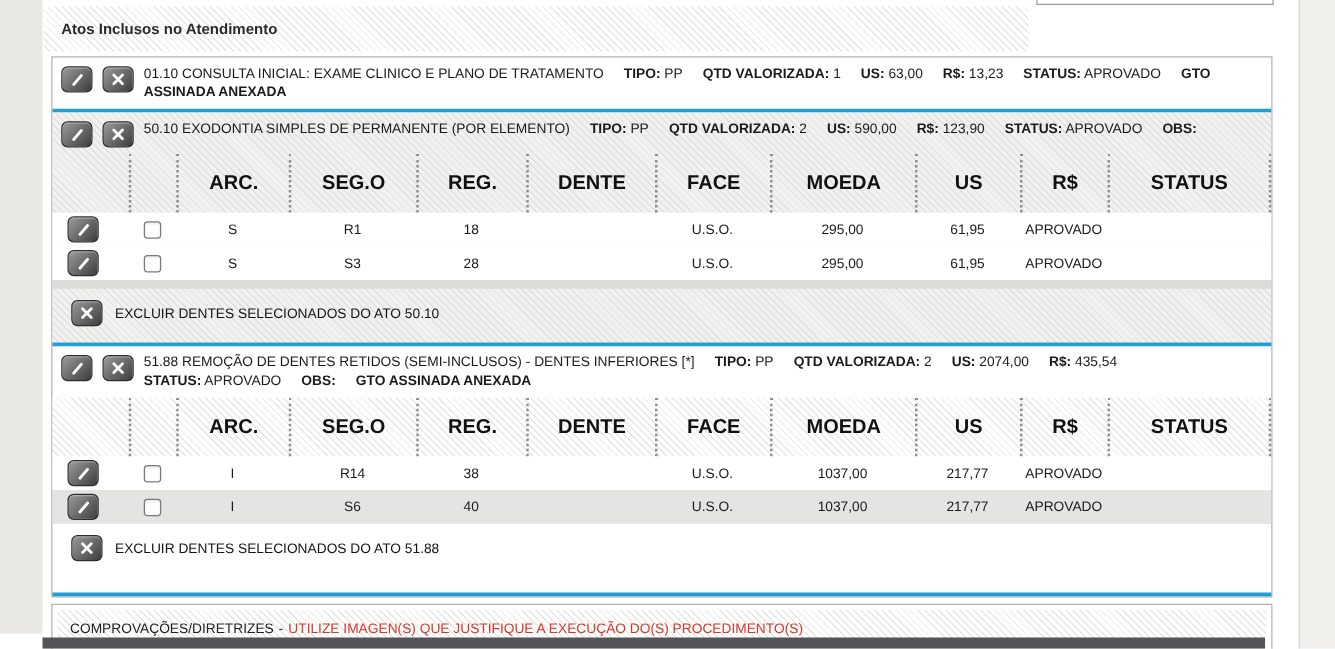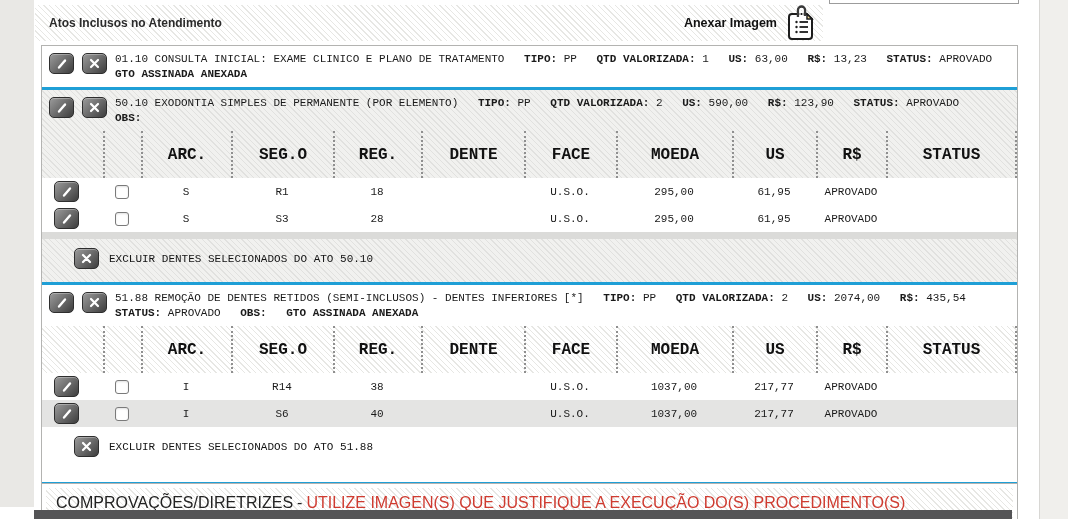--- a/index.html
+++ b/index.html
@@ -22,21 +22,21 @@
     position:absolute; left:35px; top:5px; width:788px; height:36px;
     display:flex; align-items:center; padding:0 6px 0 14px;
   }
   .top-bar-title { font-size:12px; color:#2b2b2b; flex:1 1 auto;font-weight:bold; }
   .attach-wrap { display:flex; align-items:center; gap:10px; cursor:pointer; }
   .attach-label { font-size:12.5px; font-weight:bold; color:#111; }
 
   
   .main-panel {
     position:absolute; left:41px; top:45px; width:977px; min-height:425px;
-    background:#fff; border:1px solid #b3b3b1;font-family:Liberation Mono, monospace;
+    background:#fff; border:1px solid #b3b3b1;
   }
   .blue-line { height:3px; background:#1f9fd6; }
 
   .act-header { display:flex; align-items:flex-start; padding:6px 8px 5px 7px; }
   .btn-group { display:flex; gap:8px; flex:0 0 auto; margin-top:1px; }
   .ibtn {
     width:25px; height:21px; border-radius:5px; border:1px solid #2e2e2e;
     background:linear-gradient(135deg,#9b9b9b,#3d3d3d);
     box-shadow:inset 0 1px 0 rgba(255,255,255,.3);
     display:flex; align-items:center; justify-content:center; cursor:pointer; padding:0;
@@ -63,63 +63,46 @@
   .trow { height:27px; background:#fff; }
   .trow.alt { background:#e4e4e3; }
   .td { display:flex; align-items:center; justify-content:center; font-size:11px; }
   .cell-btn { justify-content:flex-start; padding-left:12px; }
   .cb {
     width:14px; height:14px; background:#fff; border:1px solid #7a7a7a; border-radius:3px;
     box-shadow:inset 0 1px 2px rgba(0,0,0,.12); cursor:pointer;
   }
   .table-gap { height:7px; background:#dbdbd9; }
 
-  .excluir-row { display:flex; align-items:center; gap:10px; padding:9px 8px 13px 32px; }
+  .excluir-row { display:flex; align-items:center; gap:10px; padding:9px 8px 13px 15px; }
   .excluir-label { font-size:11px; color:#141414; }
 
   .spacer12 { height:12px; }
 
   
   .footer-panel {
     position:absolute; left:41px; top:483px; width:977px; height:40px;
     background:#fff; border:1px solid #b3b3b1; padding:4px; z-index:2;
   }
   .footer-stripes { width:100%; height:100%; display:flex; align-items:center; padding-left:10px; }
-  .footer-text { font-size:16px; color:#222; }
+  .footer-text { font-size:11px; color:#222; }
   .footer-warning { color:#cf3b30; }
   .footer-sep { margin:0 4px; }
 
   svg { display:block; }
 </style>
 </head>
 <body>
 
 <div class="left-strip"></div>
 <div class="right-strip"></div>
 <div class="top-right-box"></div>
 
 <div class="top-bar stripes-white">
   <span class="top-bar-title">Atos Inclusos no Atendimento</span>
-  <span class="attach-wrap">
-    <span class="attach-label">Anexar Imagem</span>
-    <span>
-      <svg width="30" height="36" viewBox="0 0 30 36">
-        <path d="M5 9 h15 l5 5 v17 a3 3 0 0 1 -3 3 h-17 a3 3 0 0 1 -3 -3 v-19 a3 3 0 0 1 3 -3 z" fill="#ffffff" stroke="#1c1c1c" stroke-width="2"></path>
-        <path d="M20 9 l5 5 h-5 z" fill="#f0dc9a" stroke="#1c1c1c" stroke-width="1.5"></path>
-        <circle cx="9.5" cy="17" r="1.2" fill="#1c1c1c"></circle>
-          <line x1="12.5" y1="17" x2="21" y2="17" stroke="#1c1c1c" stroke-width="1.8"></line>
-        <circle cx="9.5" cy="22" r="1.2" fill="#1c1c1c"></circle>
-          <line x1="12.5" y1="22" x2="21" y2="22" stroke="#1c1c1c" stroke-width="1.8"></line>
-        <circle cx="9.5" cy="27" r="1.2" fill="#1c1c1c"></circle>
-          <line x1="12.5" y1="27" x2="21" y2="27" stroke="#1c1c1c" stroke-width="1.8"></line>
-        <path d="M11 12 v-7 a3.5 3.5 0 0 1 7 0 v6" fill="none" stroke="#3a3a3a" stroke-width="2.4"></path>
-        <path d="M13 12 v-7 a1.5 1.5 0 0 1 3 0 v5" fill="none" stroke="#ffffff" stroke-width="1.2"></path>
-      </svg>
-    </span>
-  </span>
 </div>
 
 <div class="main-panel">
 
   <div class="act-header">
     <div class="btn-group">
       <button class="ibtn">
         <span>
             <svg width="12" height="12" viewBox="0 0 12 12">
               <path d="M3 9.5 L9 2.5" stroke="#fff" stroke-width="2.4" stroke-linecap="round"></path>

